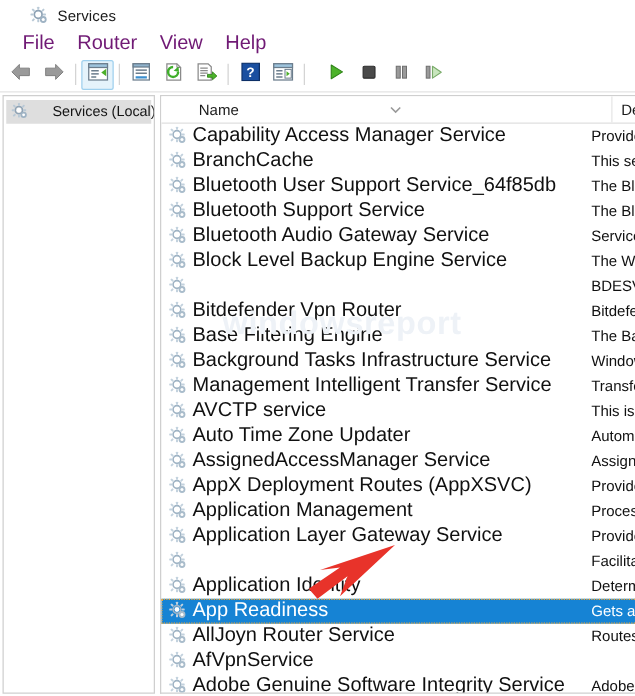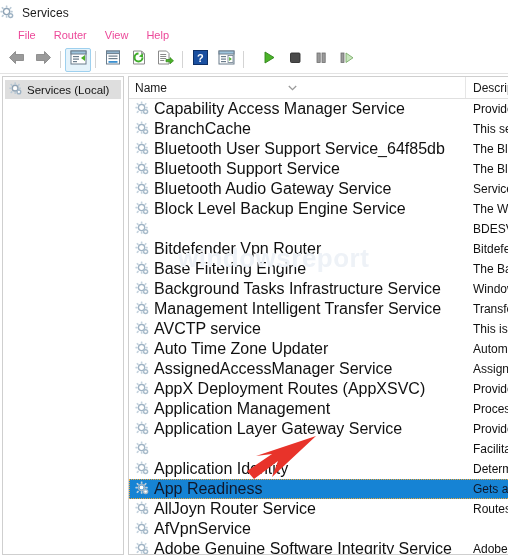--- a/index.html
+++ b/index.html
@@ -15,21 +15,21 @@
     background: #ffffff;
     overflow: hidden;
   }
 
   
   .titlebar {
     position: absolute; left: 0; top: 0;
     width: 508px; height: 25px;
     background: #ffffff;
     display: flex; align-items: center;
-    padding-left: 0;
+    padding-left: 24px;
     box-sizing: border-box;
   }
   .title-text {
     font-size: 12px; color: #1a1a1a;
     margin-left: 7px;
     letter-spacing: 0.1px;
   }
 
   
   .gear {
@@ -42,21 +42,21 @@
   
   .menubar {
     position: absolute; left: 0; top: 25px;
     width: 508px; height: 21px;
     background: #ffffff;
     display: flex; align-items: center;
     padding-left: 9px;
     box-sizing: border-box;
   }
   .menu-item {
-    font-size: 11px; color: #ec4899;
+    font-size: 16px; color: #701a75;
     padding: 2px 9px 3px 9px;
     cursor: default;
     white-space: nowrap;
   }
 
   
   .toolbar {
     position: absolute; left: 0; top: 46px;
     width: 508px; height: 28px;
     background: #ffffff;
@@ -97,21 +97,21 @@
     display: flex; align-items: center;
     height: 19px;
     margin: 3px 2px 0 2px;
     padding-left: 4px;
     background: #dedede;
     box-sizing: border-box;
     cursor: default;
   }
   .tree-label {
     font-size: 11.5px; color: #141414;
-    margin-left: 3px;
+    margin-left: 18px;
     white-space: nowrap;
   }
 
   .pane-right {
     position: absolute; left: 128px; top: 76px;
     width: 382px; height: 479px;
     background: #ffffff;
     border: 1px solid #cfcfcf;
     border-right: none;
     box-sizing: border-box;
@@ -127,20 +127,21 @@
     box-sizing: border-box;
   }
   .col {
     position: absolute; top: 0;
     height: 21px;
     display: flex; align-items: center;
     font-size: 12px; color: #1a1a1a;
     box-sizing: border-box;
     cursor: default;
     white-space: nowrap;
+    margin-left: 24px;
   }
   .col-name  { left: 0;   width: 337px; padding-left: 6px; border-right: 1px solid #e6e6e6; }
   .col-desc  { left: 338px; width: 60px; padding-left: 6px; }
   .sort-chevron {
     position: absolute;
     left: 159px; top: 3px;
     width: 9px; height: 6px;
   }
 
   
@@ -171,21 +172,21 @@
     white-space: nowrap;
     overflow: hidden;
     width: 38px;
   }
   .row.selected {
     background: #1683d4;
     outline: 1px dotted #f0a93a;
     outline-offset: -1px;
   }
   .row.selected .r-name,
-  .row.selected .r-desc { color: #0f172a; }
+  .row.selected .r-desc { color: #ffffff; }
 
   
   .watermark {
     position: absolute;
     left: 178px; top: 243px;
     font-size: 26px;
     font-weight: bold;
     color: #eef2f7;
     letter-spacing: 0.5px;
     pointer-events: none;

